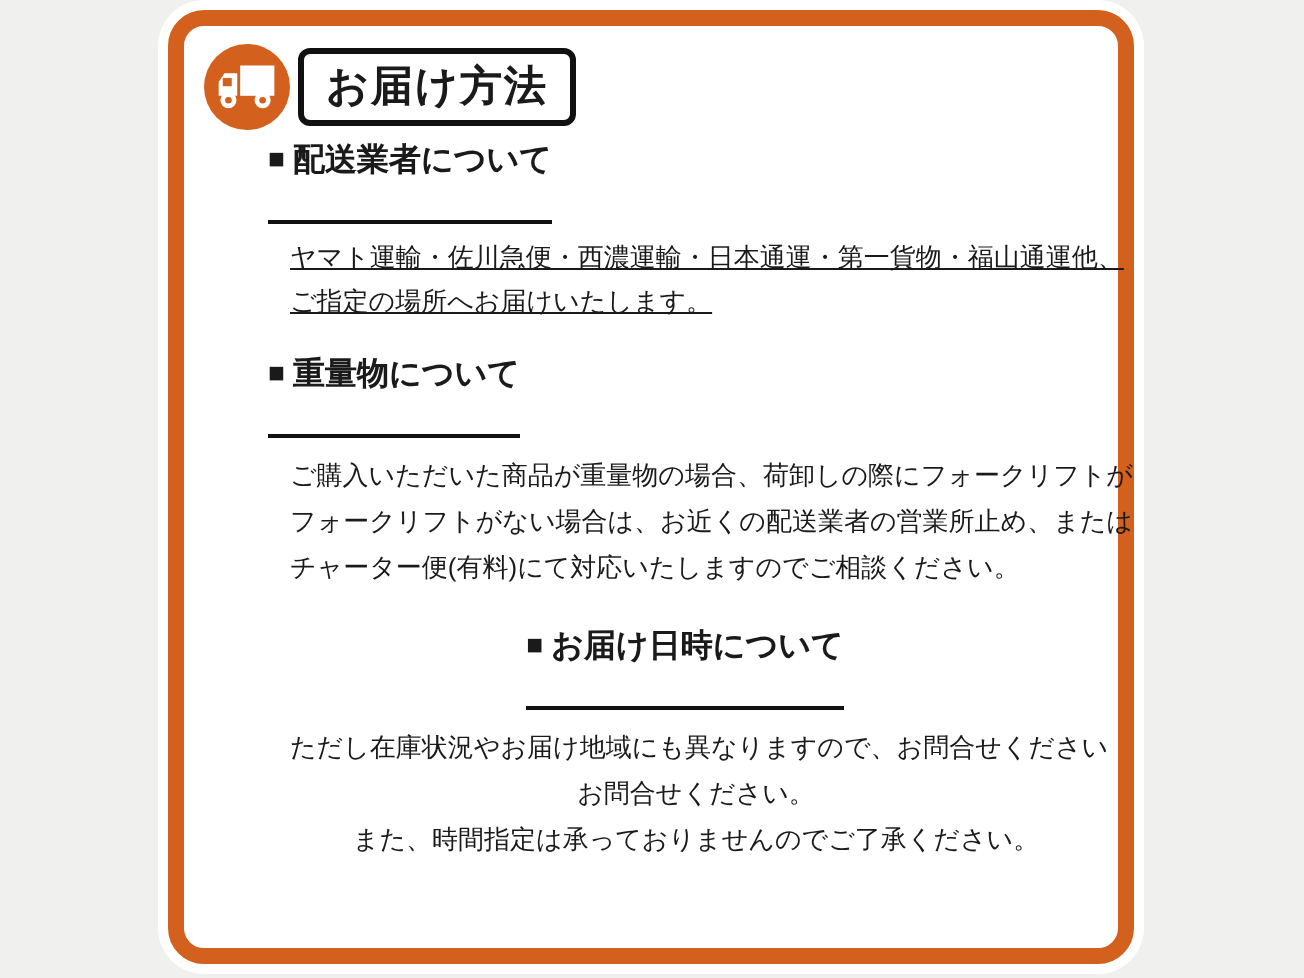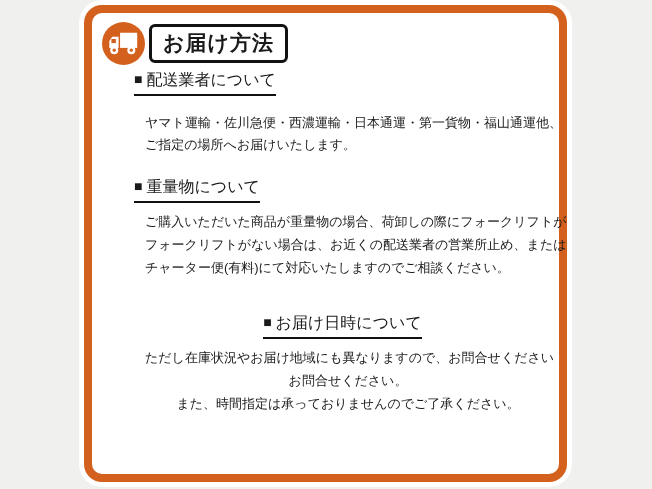--- a/index.html
+++ b/index.html
@@ -52,37 +52,37 @@
     background:#fff;
   }
   .sec{position:absolute;left:0;right:8px;}
   .sec-1{top:57px;}
   .sec-2{top:164px;}
   .sec-3{top:300px;text-align:center;}
   .sec-heading{
     margin-left:42px;
     display:inline-block;
     font-size:16px;
-    font-weight:normal;
-    padding-bottom:3px;
+    font-weight:bold;
+    padding-bottom:19px;
     border-bottom:2px solid #111;
     white-space:nowrap;
   }
   .sec-heading .marker{
     font-size:14px;
     margin-right:4px;
     position:relative; top:-1px;
   }
   .sec-body{
     margin:7px 0 0 53px;
     font-size:13px;
     line-height:23px;
     white-space:nowrap;
   }
-  .sec-1 .sec-body{line-height:22px;margin-top:16px;}
+  .sec-1 .sec-body{line-height:22px;margin-top:6px;text-decoration:underline;}
   .line{white-space:nowrap;}
 </style>
 </head>
 <body>
 
 <div class="frame">
 
   <div class="header-row">
     <div class="icon-circle">
       <svg viewBox="0 0 44 44" aria-hidden="true">

